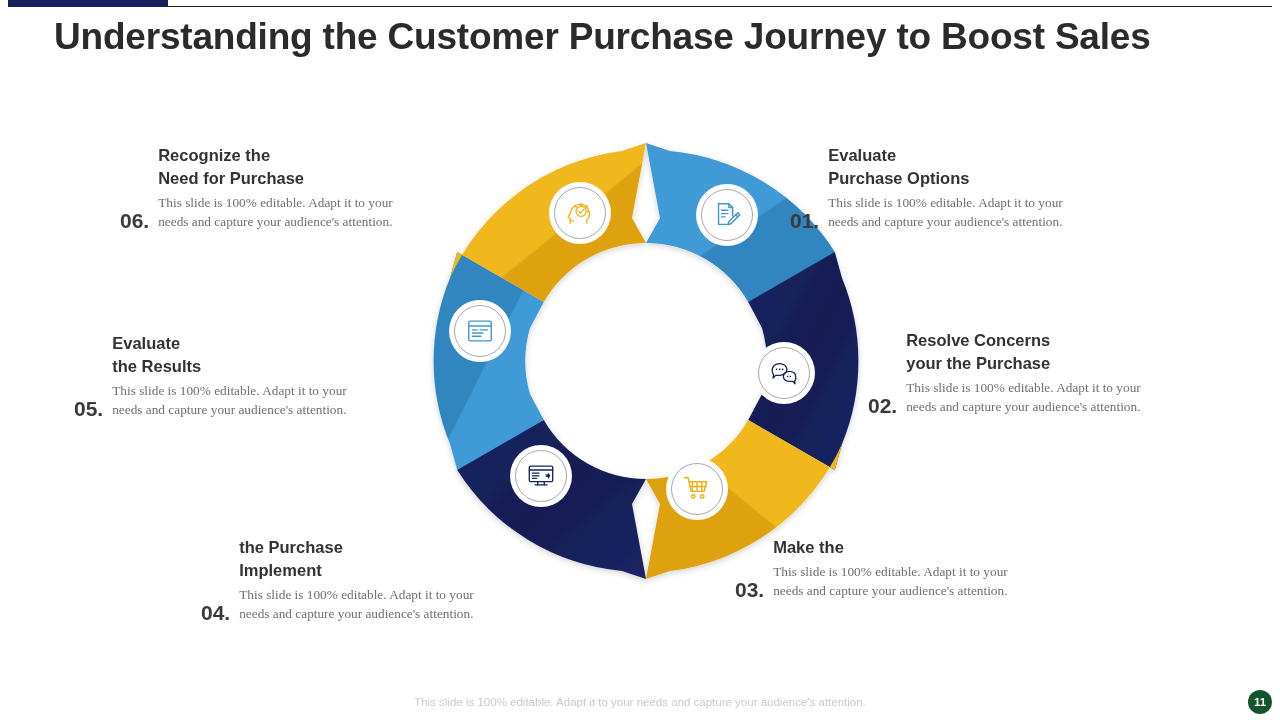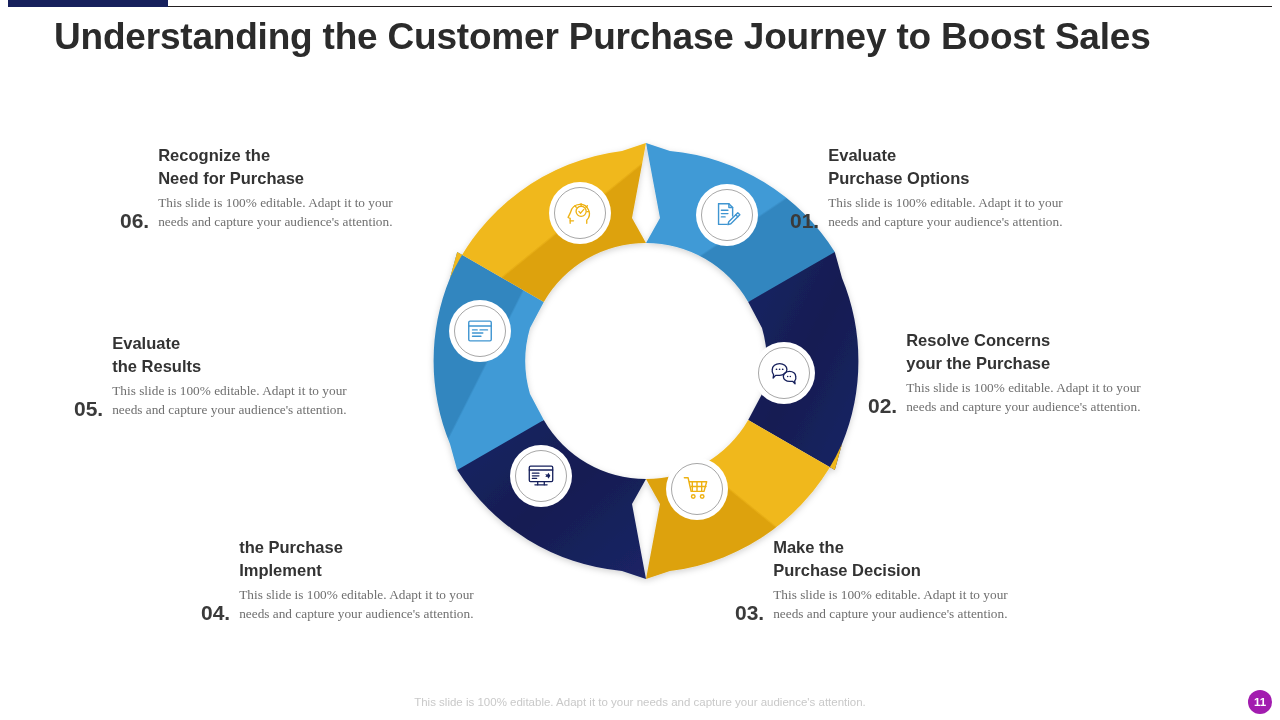--- a/index.html
+++ b/index.html
@@ -149,21 +149,21 @@
     font-size: 11.5px;
     color: #c9c9c9;
   }
   .page-badge {
     position: absolute;
     right: 8px;
     top: 690px;
     width: 24px;
     height: 24px;
     border-radius: 50%;
-    background: #a21caf;
+    background: #14532d;
     color: #ffffff;
     font-size: 11.5px;
     font-weight: bold;
     display: flex;
     align-items: center;
     justify-content: center;
   }
 </style>
 </head>
 <body>
@@ -391,21 +391,20 @@
       <span>This slide is 100% editable. Adapt it to your</span>
       <span>needs and capture your audience's attention.</span>
     </div>
   </div>
 </div>
 
 <div class="item" id="item-03">
   <div class="item-num">03.</div>
   <div class="item-body">
     <div class="item-head">Make the</div>
-    <div class="item-head">Purchase Decision</div>
     <div class="item-desc">
       <span>This slide is 100% editable. Adapt it to your</span>
       <span>needs and capture your audience's attention.</span>
     </div>
   </div>
 </div>
 
 <div class="item" id="item-02">
   <div class="item-num">02.</div>
   <div class="item-body">

